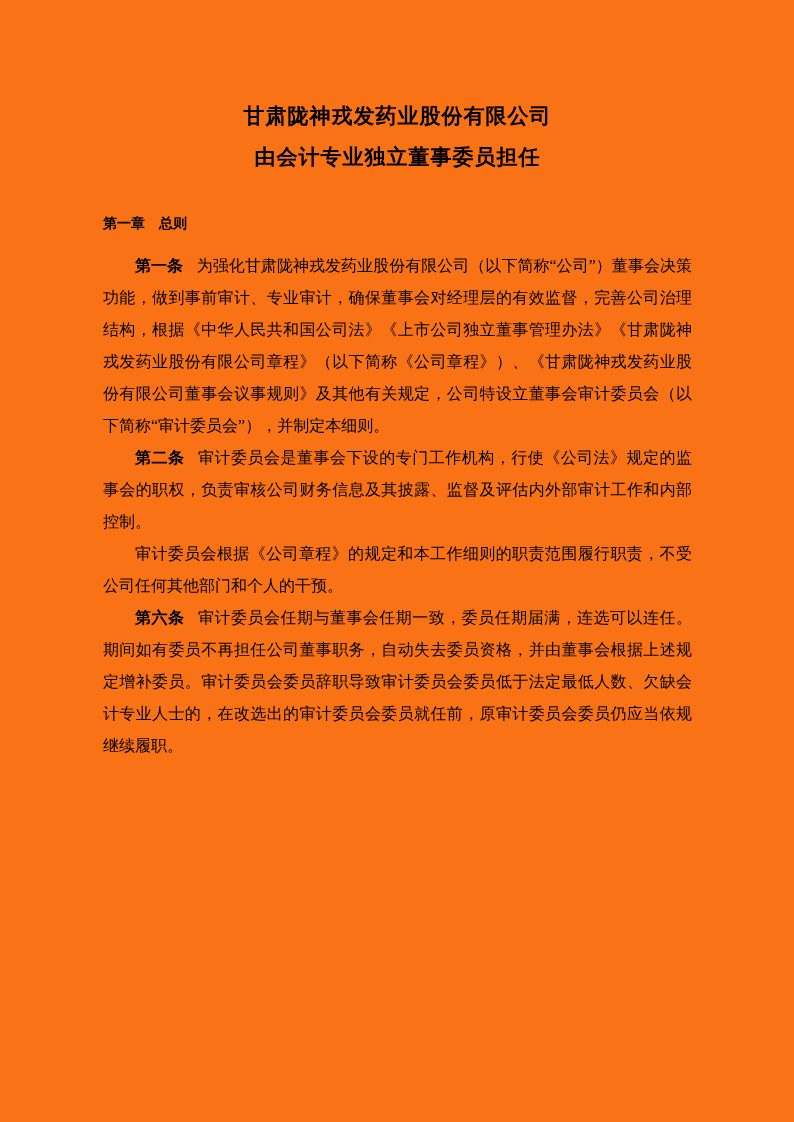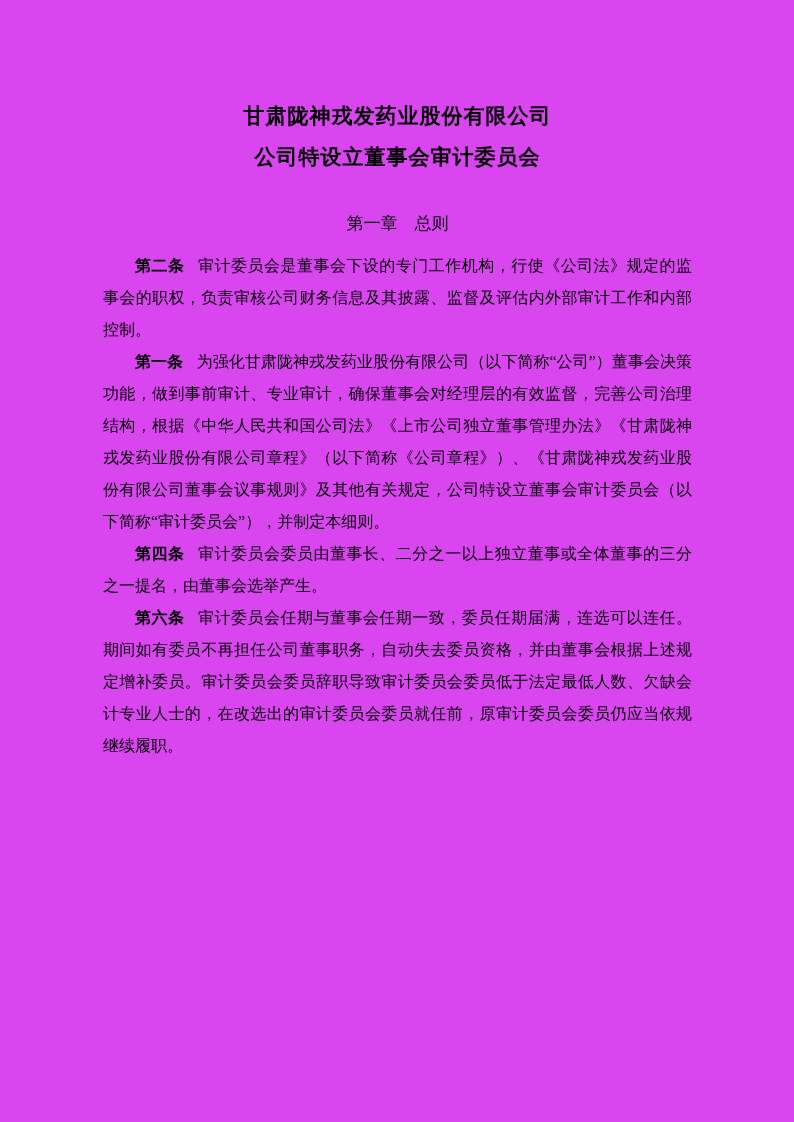--- a/index.html
+++ b/index.html
@@ -5,39 +5,38 @@
   html, body {
     margin: 0;
     padding: 0;
     background: #ffffff;
   }
   .page {
     position: relative;
     width: 794px;
     height: 1122px;
     box-sizing: border-box;
-    background: #d946ef;
+    background: #f97316;
     padding: 96px 102px 40px 103px;
     overflow: hidden;
     font-family: "Liberation Serif", "DejaVu Serif", serif;
     color: #000000;
   }
   .doc-title {
     margin: 0;
     font-size: 21px;
     font-weight: 700;
     text-align: center;
     line-height: 41px;
     letter-spacing: 1px;
   }
   .chapter-heading {
     margin: 10px 0 10px 0;
-    font-size: 17px;
-    font-weight: 400;
-    text-align: center;
+    font-size: 14px;
+    font-weight: 700;
     line-height: 32px;
   }
   .chapter:first-child .chapter-heading {
     margin-top: 30px;
   }
   .para {
     margin: 0;
     font-size: 16px;
     line-height: 32px;
     text-align: justify;
@@ -47,33 +46,33 @@
   .article-label {
     font-weight: 700;
     margin-right: 0.85em;
   }
 </style>
 </head>
 <body>
 
 <div class="page">
   <h1 class="doc-title">甘肃陇神戎发药业股份有限公司</h1>
-  <h1 class="doc-title">公司特设立董事会审计委员会</h1>
+  <h1 class="doc-title">由会计专业独立董事委员担任</h1>
   <div id="document-body">
   <section class="chapter">
     <h2 class="chapter-heading">第一章　总则</h2>
 
+  <p class="para"><span class="article-label">第一条</span><span class="para-text">为强化甘肃陇神戎发药业股份有限公司（以下简称“公司”）董事会决策功能，做到事前审计、专业审计，确保董事会对经理层的有效监督，完善公司治理结构，根据《中华人民共和国公司法》《上市公司独立董事管理办法》《甘肃陇神戎发药业股份有限公司章程》（以下简称《公司章程》）、《甘肃陇神戎发药业股份有限公司董事会议事规则》及其他有关规定，公司特设立董事会审计委员会（以下简称“审计委员会”），并制定本细则。</span></p>
+
   <p class="para"><span class="article-label">第二条</span><span class="para-text">审计委员会是董事会下设的专门工作机构，行使《公司法》规定的监事会的职权，负责审核公司财务信息及其披露、监督及评估内外部审计工作和内部控制。</span></p>
 
-  <p class="para"><span class="article-label">第一条</span><span class="para-text">为强化甘肃陇神戎发药业股份有限公司（以下简称“公司”）董事会决策功能，做到事前审计、专业审计，确保董事会对经理层的有效监督，完善公司治理结构，根据《中华人民共和国公司法》《上市公司独立董事管理办法》《甘肃陇神戎发药业股份有限公司章程》（以下简称《公司章程》）、《甘肃陇神戎发药业股份有限公司董事会议事规则》及其他有关规定，公司特设立董事会审计委员会（以下简称“审计委员会”），并制定本细则。</span></p>
-
+  <p class="para"><span class="para-text">审计委员会根据《公司章程》的规定和本工作细则的职责范围履行职责，不受公司任何其他部门和个人的干预。</span></p>
 </section>
 
   <section class="chapter">
 
 
-  <p class="para"><span class="article-label">第四条</span><span class="para-text">审计委员会委员由董事长、二分之一以上独立董事或全体董事的三分之一提名，由董事会选举产生。</span></p>
 
 
   <p class="para"><span class="article-label">第六条</span><span class="para-text">审计委员会任期与董事会任期一致，委员任期届满，连选可以连任。期间如有委员不再担任公司董事职务，自动失去委员资格，并由董事会根据上述规定增补委员。审计委员会委员辞职导致审计委员会委员低于法定最低人数、欠缺会计专业人士的，在改选出的审计委员会委员就任前，原审计委员会委员仍应当依规继续履职。</span></p>
 </section>
 </div>
 </div>
 
 </body></html>

